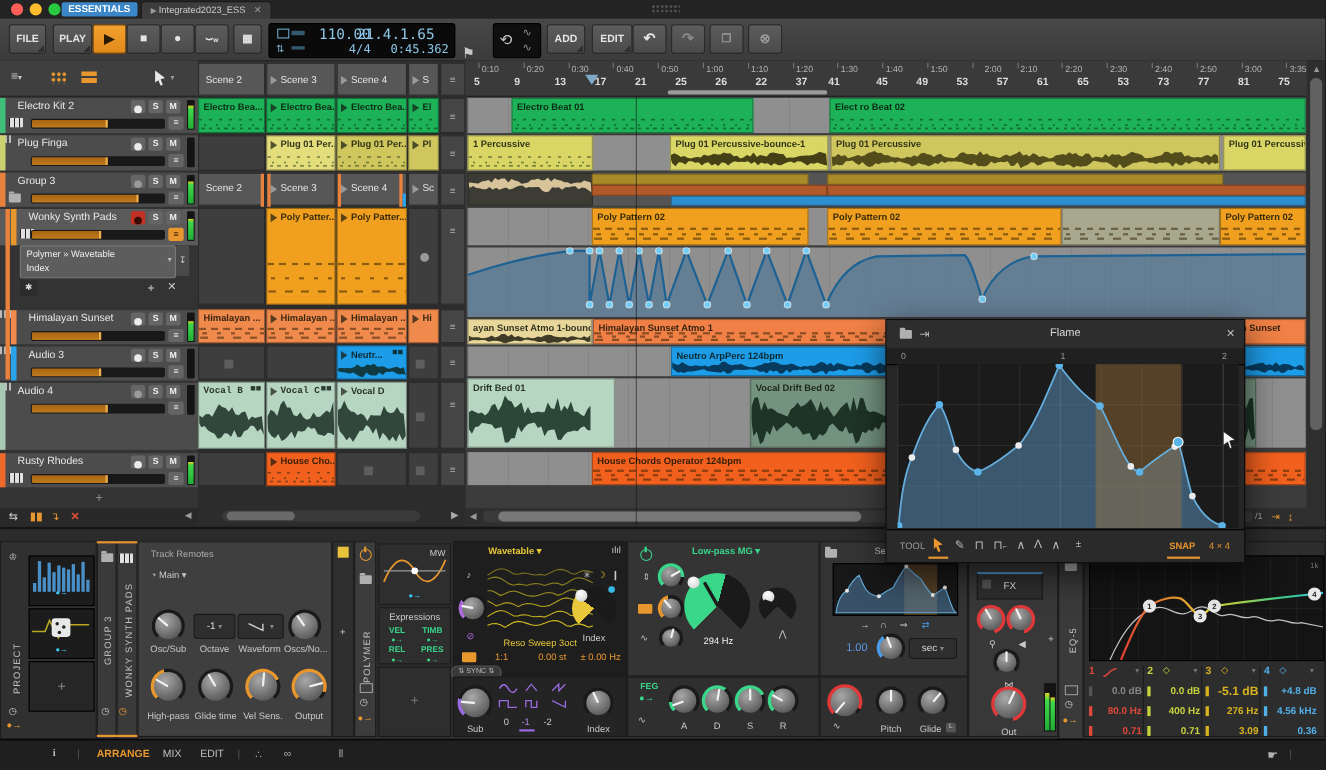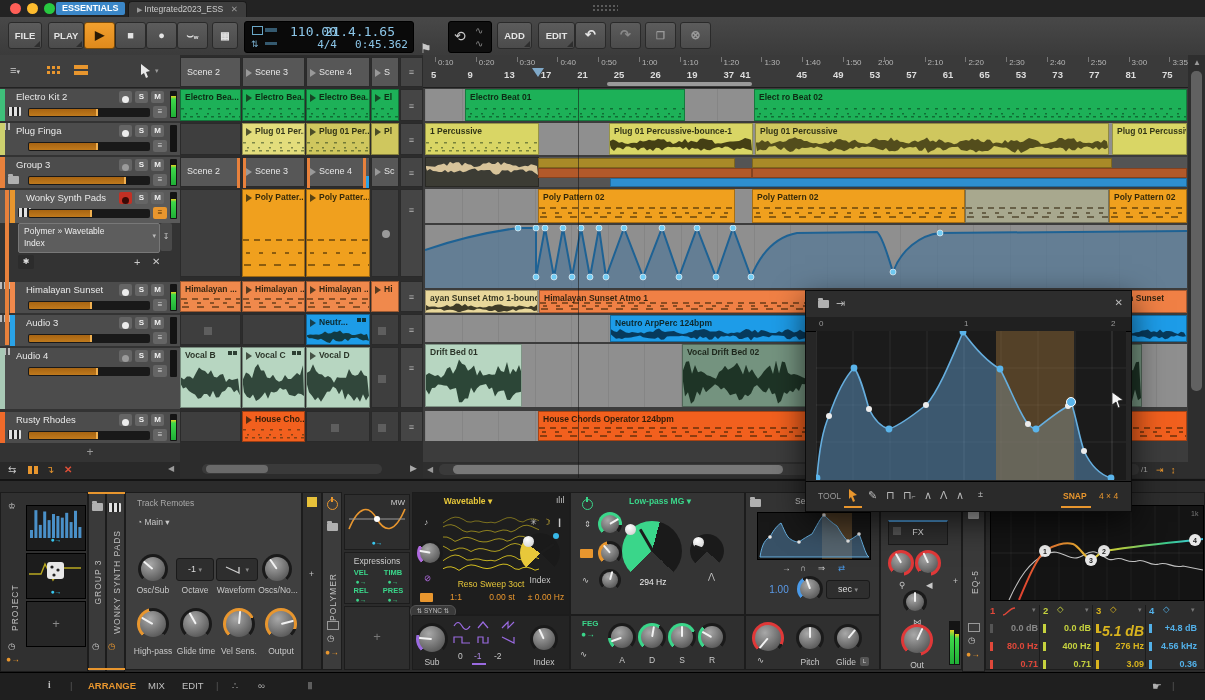--- a/index.html
+++ b/index.html
@@ -447,32 +447,32 @@
           <div class="modicon">
             <div style="position: absolute; left: 0px; top: 0px; width: 4px; height: 4px; background: rgba(10, 25, 15, 0.8);"></div>
             <div style="position: absolute; left: 5px; top: 0px; width: 4px; height: 4px; background: rgba(10, 25, 15, 0.8);"></div>
           </div>
         </div>
         <div class="lempty" style="left: 191px; top: 259px; width: 28px; height: 31px;">
           <div class="cellsq" style="left: 6px; top: 11.5px;"></div>
         </div>
         <div class="stopcol" style="left: 220px; top: 259px; width: 23px; height: 31px; line-height: 31px;">≡</div>
         <div class="lclip" style="left: 0px; top: 292px; width: 61px; height: 61px; background: rgb(183, 214, 193);">
-          <div class="lbl" style="left: 4px;">Vocal B</div>
+          <div class="lbl" style="left: 4px; font-family: Liberation Mono, monospace;">Vocal B</div>
           <svg width="59" height="45" style="position:absolute;left:0;top:14px">
             <path d="M0,22.5L0,15.5L3,17.5L6,14.5L9,14.4L12,16.8L15,10.9L18,5.4L21,8.1L24,8.9L27,12.3L30,8.2L33,14.7L36,15.4L39,12.7L42,12.0L45,20.1L48,16.7L51,18.1L54,17.2L57,16.4L59,33.2L56,27.7L53,30.2L50,25.5L47,24.8L44,28.7L41,30.0L38,35.3L35,35.6L32,28.8L29,35.2L26,32.1L23,31.9L20,35.9L17,36.8L14,32.4L11,31.0L8,29.1L5,25.3L2,26.5Z" fill="rgba(15,35,25,0.8)"></path>
           </svg>
           <div class="modicon">
             <div style="position: absolute; left: 0px; top: 0px; width: 4px; height: 4px; background: rgba(10, 25, 15, 0.8);"></div>
             <div style="position: absolute; left: 5px; top: 0px; width: 4px; height: 4px; background: rgba(10, 25, 15, 0.8);"></div>
           </div>
         </div>
         <div class="lclip" style="left: 62px; top: 292px; width: 63px; height: 61px; background: rgb(183, 214, 193);">
           <div class="parrow"></div>
-          <div class="lbl" style="left: 12px;">Vocal C</div>
+          <div class="lbl" style="left: 12px; font-family: Liberation Mono, monospace;">Vocal C</div>
           <svg width="61" height="45" style="position:absolute;left:0;top:14px">
             <path d="M0,22.5L0,17.3L3,10.6L6,12.0L9,16.2L12,5.7L15,2.1L18,8.4L21,8.4L24,15.6L27,16.3L30,12.7L33,17.7L36,19.7L39,18.4L42,13.1L45,17.0L48,16.9L51,13.9L54,11.1L57,13.2L60,3.3L61,34.1L58,31.9L55,31.4L52,34.3L49,33.4L46,32.7L43,27.0L40,27.8L37,25.8L34,29.6L31,30.5L28,29.7L25,36.7L22,30.2L19,34.3L16,37.3L13,39.0L10,32.6L7,36.3L4,34.7L1,30.2Z" fill="rgba(15,35,25,0.8)"></path>
           </svg>
           <div class="modicon">
             <div style="position: absolute; left: 0px; top: 0px; width: 4px; height: 4px; background: rgba(10, 25, 15, 0.8);"></div>
             <div style="position: absolute; left: 5px; top: 0px; width: 4px; height: 4px; background: rgba(10, 25, 15, 0.8);"></div>
           </div>
         </div>
         <div class="lclip" style="left: 126px; top: 292px; width: 64px; height: 61px; background: rgb(183, 214, 193);">
           <div class="parrow"></div>
@@ -523,21 +523,21 @@
           <div class="rtime" style="left: 259.8px;">1:10</div>
           <div class="abs" style="left: 256.8px; top: 2px; width: 1px; height: 5px; background: rgb(119, 119, 119);"></div>
           <div class="rtime" style="left: 300.6px;">1:20</div>
           <div class="abs" style="left: 297.6px; top: 2px; width: 1px; height: 5px; background: rgb(119, 119, 119);"></div>
           <div class="rtime" style="left: 341.4px;">1:30</div>
           <div class="abs" style="left: 338.4px; top: 2px; width: 1px; height: 5px; background: rgb(119, 119, 119);"></div>
           <div class="rtime" style="left: 382.2px;">1:40</div>
           <div class="abs" style="left: 379.2px; top: 2px; width: 1px; height: 5px; background: rgb(119, 119, 119);"></div>
           <div class="rtime" style="left: 423px;">1:50</div>
           <div class="abs" style="left: 420px; top: 2px; width: 1px; height: 5px; background: rgb(119, 119, 119);"></div>
-          <div class="rtime" style="left: 455px;">2:00</div>
+          <div class="rtime" style="left: 472px;">2:00</div>
           <div class="abs" style="left: 460.8px; top: 2px; width: 1px; height: 5px; background: rgb(119, 119, 119);"></div>
           <div class="rtime" style="left: 504.6px;">2:10</div>
           <div class="abs" style="left: 501.6px; top: 2px; width: 1px; height: 5px; background: rgb(119, 119, 119);"></div>
           <div class="rtime" style="left: 545.4px;">2:20</div>
           <div class="abs" style="left: 542.4px; top: 2px; width: 1px; height: 5px; background: rgb(119, 119, 119);"></div>
           <div class="rtime" style="left: 586.2px;">2:30</div>
           <div class="abs" style="left: 583.2px; top: 2px; width: 1px; height: 5px; background: rgb(119, 119, 119);"></div>
           <div class="rtime" style="left: 627px;">2:40</div>
           <div class="abs" style="left: 624px; top: 2px; width: 1px; height: 5px; background: rgb(119, 119, 119);"></div>
           <div class="rtime" style="left: 667.8px;">2:50</div>
@@ -546,23 +546,23 @@
           <div class="abs" style="left: 705.6px; top: 2px; width: 1px; height: 5px; background: rgb(119, 119, 119);"></div>
           <div class="rtime" style="left: 749.4px;">3:35</div>
           <div class="abs" style="left: 746.4px; top: 2px; width: 1px; height: 5px; background: rgb(119, 119, 119);"></div>
           <div class="rbar" style="left: 8px;">5</div>
           <div class="rbar" style="left: 44.55px;">9</div>
           <div class="rbar" style="left: 81.1px;">13</div>
           <div class="rbar" style="left: 117.65px;">17</div>
           <div class="rbar" style="left: 154.2px;">21</div>
           <div class="rbar" style="left: 190.75px;">25</div>
           <div class="rbar" style="left: 227.3px;">26</div>
-          <div class="rbar" style="left: 263.85px;">19</div>
+          <div class="rbar" style="left: 263.85px;">22</div>
           <div class="rbar" style="left: 300.4px;">37</div>
-          <div class="rbar" style="left: 317px;">41</div>
+          <div class="rbar" style="left: 330px;">41</div>
           <div class="rbar" style="left: 373.5px;">45</div>
           <div class="rbar" style="left: 410.05px;">49</div>
           <div class="rbar" style="left: 446.6px;">53</div>
           <div class="rbar" style="left: 483.15px;">57</div>
           <div class="rbar" style="left: 519.7px;">61</div>
           <div class="rbar" style="left: 556.25px;">65</div>
           <div class="rbar" style="left: 592.8px;">53</div>
           <div class="rbar" style="left: 629.35px;">73</div>
           <div class="rbar" style="left: 665.9px;">77</div>
           <div class="rbar" style="left: 702.45px;">81</div>
@@ -633,21 +633,21 @@
         </div>
         <div class="aclip" style="left: 686px; top: 235px; width: 78px; height: 23px; background: rgb(240, 128, 69);">
           <div class="lbl" style="left: 4px;">ayan Sunset</div>
         </div>
         <div class="aclip" style="left: 187px; top: 260px; width: 577px; height: 27px; background: rgb(29, 156, 232);">
           <div class="lbl" style="left: 4px;">Neutro ArpPerc 124bpm</div>
           <svg width="575" height="13" style="position:absolute;left:0;top:12px">
             <path d="M0,6.5L0,1.3L3,3.2L6,3.9L9,1.0L12,2.8L15,4.5L18,4.9L21,4.1L24,4.4L27,4.9L30,4.3L33,5.5L36,4.0L39,3.5L42,4.0L45,1.4L48,0.6L51,3.0L54,4.1L57,3.6L60,3.3L63,3.0L66,4.5L69,5.5L72,5.9L75,5.6L78,4.3L81,3.9L84,2.0L87,2.2L90,1.4L93,1.0L96,1.9L99,3.6L102,3.6L105,3.6L108,2.4L111,3.4L114,5.0L117,5.7L120,4.8L123,5.1L126,4.3L129,4.8L132,2.8L135,1.0L138,1.6L141,3.8L144,1.8L147,4.8L150,2.0L153,2.6L156,3.5L159,4.7L162,5.1L165,5.1L168,3.3L171,4.4L174,2.1L177,1.3L180,2.7L183,4.5L186,3.8L189,1.7L192,3.7L195,4.6L198,4.2L201,3.5L204,5.1L207,5.2L210,4.5L213,3.6L216,4.7L219,4.4L222,1.8L225,2.7L228,4.5L231,1.2L234,2.7L237,2.5L240,4.6L243,4.3L246,5.3L249,5.3L252,5.3L255,4.6L258,3.7L261,4.3L264,3.8L267,1.6L270,4.6L273,0.9L276,2.8L279,1.0L282,4.1L285,3.3L288,3.6L291,4.5L294,4.6L297,5.7L300,4.2L303,4.3L306,4.1L309,4.5L312,4.0L315,1.4L318,2.6L321,2.0L324,3.8L327,2.2L330,5.0L333,5.0L336,4.6L339,4.2L342,5.5L345,5.1L348,5.1L351,3.1L354,1.8L357,2.9L360,3.0L363,4.2L366,1.2L369,1.8L372,1.3L375,1.9L378,3.2L381,3.8L384,5.3L387,5.7L390,4.1L393,4.7L396,4.6L399,2.0L402,4.7L405,1.1L408,2.8L411,2.0L414,2.4L417,2.4L420,2.1L423,2.9L426,4.7L429,5.6L432,5.6L435,4.9L438,3.7L441,4.9L444,3.7L447,4.2L450,1.2L453,1.4L456,0.7L459,2.3L462,4.8L465,2.1L468,4.9L471,5.2L474,5.0L477,5.3L480,4.7L483,3.0L486,3.1L489,4.0L492,1.4L495,1.8L498,4.6L501,3.0L504,3.6L507,3.8L510,2.7L513,5.1L516,4.2L519,4.9L522,5.2L525,4.2L528,3.9L531,2.6L534,2.3L537,1.6L540,4.1L543,3.2L546,4.2L549,1.4L552,4.4L555,2.9L558,2.9L561,3.4L564,5.0L567,5.9L570,3.8L573,4.5L575,8.3L572,8.7L569,8.2L566,7.2L563,8.6L560,8.2L557,10.6L554,11.2L551,9.0L548,10.3L545,8.4L542,8.5L539,10.9L536,9.9L533,8.7L530,8.6L527,9.0L524,7.8L521,7.6L518,8.0L515,9.7L512,8.4L509,9.5L506,11.5L503,10.3L500,10.1L497,11.6L494,10.6L491,8.8L488,10.0L485,8.9L482,8.7L479,8.3L476,7.1L473,8.9L470,8.2L467,9.8L464,9.1L461,8.8L458,9.7L455,12.3L452,9.6L449,12.0L446,10.6L443,9.0L440,7.7L437,7.7L434,8.4L431,7.6L428,8.0L425,8.1L422,10.7L419,11.1L416,11.1L413,10.6L410,10.7L407,9.4L404,10.9L401,9.4L398,10.3L395,9.0L392,9.6L389,8.6L386,7.6L383,8.8L380,9.3L377,9.8L374,10.5L371,11.1L368,12.0L365,11.9L362,10.8L359,8.4L356,9.4L353,9.9L350,9.5L347,7.7L344,7.3L341,7.8L338,7.4L335,8.4L332,8.6L329,10.5L326,9.7L323,8.4L320,9.3L317,10.7L314,11.7L311,10.3L308,8.7L305,8.1L302,9.3L299,7.8L296,7.9L293,7.4L290,7.8L287,10.5L284,8.5L281,11.8L278,11.4L275,11.7L272,11.8L269,11.6L266,11.0L263,9.8L260,8.9L257,7.7L254,8.3L251,7.7L248,7.7L245,9.4L242,10.1L239,9.6L236,10.9L233,8.6L230,10.0L227,9.4L224,11.3L221,8.6L218,9.6L215,8.2L212,7.8L209,7.2L206,8.2L203,7.5L200,8.6L197,8.0L194,10.3L191,11.0L188,11.8L185,8.3L182,8.9L179,11.3L176,10.9L173,8.0L170,7.8L167,7.6L164,7.6L161,7.2L158,9.2L155,8.5L152,7.9L149,9.0L146,9.8L143,9.0L140,12.4L137,9.0L134,9.7L131,11.1L128,11.0L125,8.2L122,7.6L119,8.4L116,7.8L113,8.6L110,8.3L107,10.9L104,8.2L101,11.4L98,11.7L95,8.9L92,9.9L89,8.3L86,11.6L83,9.4L80,10.2L77,8.4L74,8.2L71,7.7L68,8.2L65,8.3L62,8.2L59,8.2L56,8.4L53,11.4L50,11.8L47,9.2L44,10.8L41,10.5L38,10.2L35,9.7L32,9.2L29,7.6L26,8.2L23,8.8L20,9.5L17,9.8L14,9.7L11,11.0L8,10.2L5,10.7L2,8.3Z" fill="rgba(0,25,45,0.75)"></path>
           </svg>
         </div>
-        <div class="aclip" style="left: 2px; top: 289px; width: 97px; height: 63px; background: rgb(183, 214, 193);">
+        <div class="aclip" style="left: 2px; top: 289px; width: 134px; height: 63px; background: rgb(183, 214, 193);">
           <div class="lbl" style="left: 4px;">Drift Bed 01</div>
           <svg width="111" height="49" style="position:absolute;left:0;top:12px">
             <path d="M0,24.5L0,17.9L3,16.0L6,17.5L9,19.0L12,18.1L15,20.7L18,18.0L21,11.6L24,10.0L27,16.7L30,11.7L33,2.5L36,6.8L39,8.1L42,13.7L45,11.7L48,8.6L51,18.6L54,13.0L57,18.6L60,17.9L63,17.1L66,17.7L69,17.5L72,9.0L75,14.1L78,14.9L81,4.9L84,17.4L87,11.8L90,15.2L93,8.0L96,17.2L99,17.4L102,19.8L105,21.4L108,15.1L111,11.7L111,34.4L108,34.0L105,30.5L102,31.8L99,35.1L96,34.3L93,35.3L90,35.8L87,38.5L84,43.1L81,42.8L78,33.5L75,33.7L72,34.7L69,39.6L66,30.4L63,32.2L60,27.0L57,27.8L54,28.4L51,31.3L48,35.9L45,30.4L42,41.4L39,41.4L36,45.2L33,45.2L30,31.1L27,31.8L24,32.8L21,28.8L18,28.5L15,27.7L12,27.5L9,30.8L6,31.1L3,37.4L0,32.7Z" fill="rgba(20,45,30,0.85)"></path>
           </svg>
         </div>
         <div class="aclip" style="left: 259px; top: 289px; width: 460px; height: 63px; background: rgb(116, 147, 127);">
           <div class="lbl" style="left: 4px;">Vocal Drift Bed 02</div>
           <svg width="458" height="49" style="position:absolute;left:0;top:12px">
             <path d="M0,24.5L0,13.2L3,4.7L6,4.2L9,16.7L12,8.1L15,15.2L18,14.2L21,15.7L24,18.3L27,19.1L30,20.6L33,21.7L36,15.0L39,13.1L42,8.8L45,12.7L48,11.3L51,9.2L54,5.8L57,11.0L60,17.5L63,7.8L66,15.8L69,12.3L72,17.5L75,21.8L78,18.4L81,14.2L84,11.1L87,8.5L90,17.0L93,3.6L96,16.4L99,4.6L102,5.3L105,15.8L108,17.7L111,16.9L114,17.7L117,19.1L120,20.6L123,21.7L126,20.8L129,17.6L132,17.7L135,7.0L138,16.6L141,3.2L144,15.2L147,14.1L150,12.5L153,12.4L156,18.4L159,15.7L162,15.7L165,22.1L168,19.2L171,17.8L174,19.4L177,7.5L180,5.1L183,6.9L186,4.0L189,4.0L192,12.6L195,7.2L198,18.3L201,16.3L204,19.7L207,20.1L210,20.7L213,18.9L216,17.0L219,14.2L222,18.8L225,15.1L228,5.7L231,2.8L234,11.6L237,8.9L240,9.5L243,13.0L246,12.0L249,12.5L252,19.9L255,21.1L258,20.6L261,12.8L264,16.1L267,9.3L270,7.7L273,11.9L276,14.8L279,9.5L282,8.1L285,17.8L288,8.4L291,13.7L294,15.1L297,17.2L300,21.6L303,17.6L306,19.6L309,12.5L312,11.5L315,9.2L318,5.2L321,10.4L324,16.8L327,11.7L330,9.0L333,8.4L336,9.9L339,16.5L342,21.7L345,21.3L348,15.2L351,16.5L354,19.7L357,13.8L360,6.7L363,13.1L366,9.7L369,4.3L372,15.2L375,12.9L378,6.8L381,13.6L384,14.0L387,19.5L390,22.6L393,18.2L396,18.9L399,11.0L402,8.6L405,6.8L408,16.3L411,11.1L414,14.6L417,9.4L420,5.1L423,11.5L426,10.9L429,15.5L432,16.4L435,21.4L438,15.7L441,14.0L444,10.4L447,11.6L450,13.6L453,5.2L456,4.8L458,41.0L455,43.3L452,32.5L449,44.2L446,39.7L443,31.7L440,34.3L437,29.9L434,26.4L431,29.2L428,31.5L425,37.4L422,36.7L419,38.0L416,39.7L413,34.7L410,44.2L407,36.7L404,43.8L401,33.0L398,30.5L395,30.4L392,28.3L389,27.7L386,32.9L383,35.2L380,36.1L377,33.6L374,33.9L371,35.0L368,43.7L365,41.0L362,32.8L359,31.2L356,41.0L353,30.1L350,35.4L347,29.9L344,30.3L341,30.5L338,32.5L335,33.7L332,30.6L329,39.8L326,33.1L323,46.7L320,34.8L317,36.1L314,34.0L311,41.0L308,37.8L305,34.0L302,30.2L299,30.0L296,31.3L293,31.7L290,31.9L287,37.3L284,42.6L281,40.2L278,31.7L275,44.9L272,36.8L269,33.4L266,41.0L263,29.4L260,31.5L257,29.3L254,30.1L251,33.4L248,31.5L245,38.8L242,36.2L239,44.9L236,39.8L233,33.4L230,35.5L227,42.3L224,32.8L221,40.0L218,35.0L215,28.7L212,27.8L209,28.6L206,33.8L203,33.0L200,34.6L197,36.5L194,41.1L191,42.2L188,46.0L185,41.8L182,41.8L179,39.7L176,30.2L173,33.5L170,29.2L167,29.2L164,28.6L161,31.5L158,29.2L155,35.3L152,41.8L149,31.6L146,41.8L143,42.6L140,44.4L137,44.9L134,34.3L131,30.4L128,38.4L125,31.8L122,27.2L119,27.1L116,33.9L113,31.1L110,35.2L107,33.5L104,36.9L101,35.3L98,44.0L95,46.4L92,36.3L89,37.3L86,30.6L83,35.5L80,34.6L77,31.2L74,27.9L71,29.9L68,36.4L65,39.2L62,37.5L59,42.3L56,43.3L53,36.6L50,37.3L47,38.2L44,33.7L41,30.4L38,32.6L35,28.9L32,27.2L29,30.1L26,32.4L23,35.3L20,29.7L17,38.4L14,34.5L11,44.1L8,46.8L5,35.2L2,39.5Z" fill="rgba(15,35,22,0.85)"></path>
           </svg>
@@ -1061,21 +1061,21 @@
         <div class="dlabel" style="left: 1091px; top: 142px; color: rgb(198, 210, 62); font-size: 9px; font-weight: bold; transform: translateX(-100%);">0.0 dB</div>
         <div class="abs" style="left: 1043px; top: 161px; width: 2.5px; height: 9px; background: rgb(198, 210, 62);"></div>
         <div class="dlabel" style="left: 1091px; top: 160px; color: rgb(198, 210, 62); font-size: 9px; font-weight: bold; transform: translateX(-100%);">400 Hz</div>
         <div class="abs" style="left: 1043px; top: 179px; width: 2.5px; height: 9px; background: rgb(198, 210, 62);"></div>
         <div class="dlabel" style="left: 1091px; top: 178px; color: rgb(198, 210, 62); font-size: 9px; font-weight: bold; transform: translateX(-100%);">0.71</div>
         <div class="abs" style="left: 1039px; top: 124px; width: 1px; height: 62px; background: rgb(28, 28, 28);"></div>
         <div class="dlabel" style="left: 1096px; top: 124px; color: rgb(216, 179, 30); font-weight: bold; font-size: 9.5px;">3</div>
         <div class="dlabel" style="left: 1110px; top: 123px; color: rgb(216, 179, 30);">◇</div>
         <div class="dlabel" style="left: 1138px; top: 125px; color: rgb(119, 119, 119); font-size: 7px;">▾</div>
         <div class="abs" style="left: 1096px; top: 143px; width: 2.5px; height: 9px; background: rgb(216, 179, 30);"></div>
-        <div class="dlabel" style="left: 1144px; top: 142px; color: rgb(216, 179, 30); font-size: 14px; font-weight: bold; transform: translateX(-100%); font-style: italic;">-5.1 dB</div>
+        <div class="dlabel" style="left: 1144px; top: 142px; color: rgb(216, 179, 30); font-size: 11px; font-weight: bold; transform: translateX(-100%);">-5.1 dB</div>
         <div class="abs" style="left: 1096px; top: 161px; width: 2.5px; height: 9px; background: rgb(216, 179, 30);"></div>
         <div class="dlabel" style="left: 1144px; top: 160px; color: rgb(216, 179, 30); font-size: 9px; font-weight: bold; transform: translateX(-100%);">276 Hz</div>
         <div class="abs" style="left: 1096px; top: 179px; width: 2.5px; height: 9px; background: rgb(216, 179, 30);"></div>
         <div class="dlabel" style="left: 1144px; top: 178px; color: rgb(216, 179, 30); font-size: 9px; font-weight: bold; transform: translateX(-100%);">3.09</div>
         <div class="abs" style="left: 1092px; top: 124px; width: 1px; height: 62px; background: rgb(28, 28, 28);"></div>
         <div class="dlabel" style="left: 1149px; top: 124px; color: rgb(82, 176, 232); font-weight: bold; font-size: 9.5px;">4</div>
         <div class="dlabel" style="left: 1163px; top: 123px; color: rgb(82, 176, 232);">◇</div>
         <div class="dlabel" style="left: 1191px; top: 125px; color: rgb(119, 119, 119); font-size: 7px;">▾</div>
         <div class="abs" style="left: 1149px; top: 143px; width: 2.5px; height: 9px; background: rgb(82, 176, 232);"></div>
         <div class="dlabel" style="left: 1197px; top: 142px; color: rgb(82, 176, 232); font-size: 9px; font-weight: bold; transform: translateX(-100%);">+4.8 dB</div>
@@ -1084,20 +1084,21 @@
         <div class="abs" style="left: 1149px; top: 179px; width: 2.5px; height: 9px; background: rgb(82, 176, 232);"></div>
         <div class="dlabel" style="left: 1197px; top: 178px; color: rgb(82, 176, 232); font-size: 9px; font-weight: bold; transform: translateX(-100%);">0.36</div>
         <div class="abs" style="left: 1145px; top: 124px; width: 1px; height: 62px; background: rgb(28, 28, 28);"></div>
       </div>
   </div>
 
   <div class="flame">
     <div class="abs" style="left:0;top:0;width:325px;height:26px;background:#2d2d2d;border-bottom:1px solid #111">
       <span class="i-folder" style="left:12px;top:9px"></span>
       <span class="abs" style="left:30px;top:6px;color:#b0b0b0;font-size:11px">⇥</span>
+      <span class="abs tc" style="left:0;top:6px;width:325px;color:#d8d8d8;font-size:10px">Flame</span>
       <span class="abs" style="right:8px;top:6px;color:#bbb;font-size:10px">✕</span>
     </div>
     <div class="abs" style="left:0;top:26px;width:325px;height:14px;background:#202020;border-bottom:1px solid #000">
       <span class="abs" style="left:13px;top:2px;font-size:8px;color:#999">0</span>
       <span class="abs" style="left:158px;top:2px;font-size:8px;color:#999">1</span>
       <span class="abs" style="left:305px;top:2px;font-size:8px;color:#999">2</span>
     </div>
     <svg id="flamecurve" class="abs" style="left:10px;top:40px" width="310" height="149">
         <rect x="0" y="0" width="310" height="149" fill="#1b1b1b"></rect>
         <line x1="0" y1="0" x2="0" y2="149" stroke="rgba(255,255,255,0.16)" stroke-width="1"></line>

